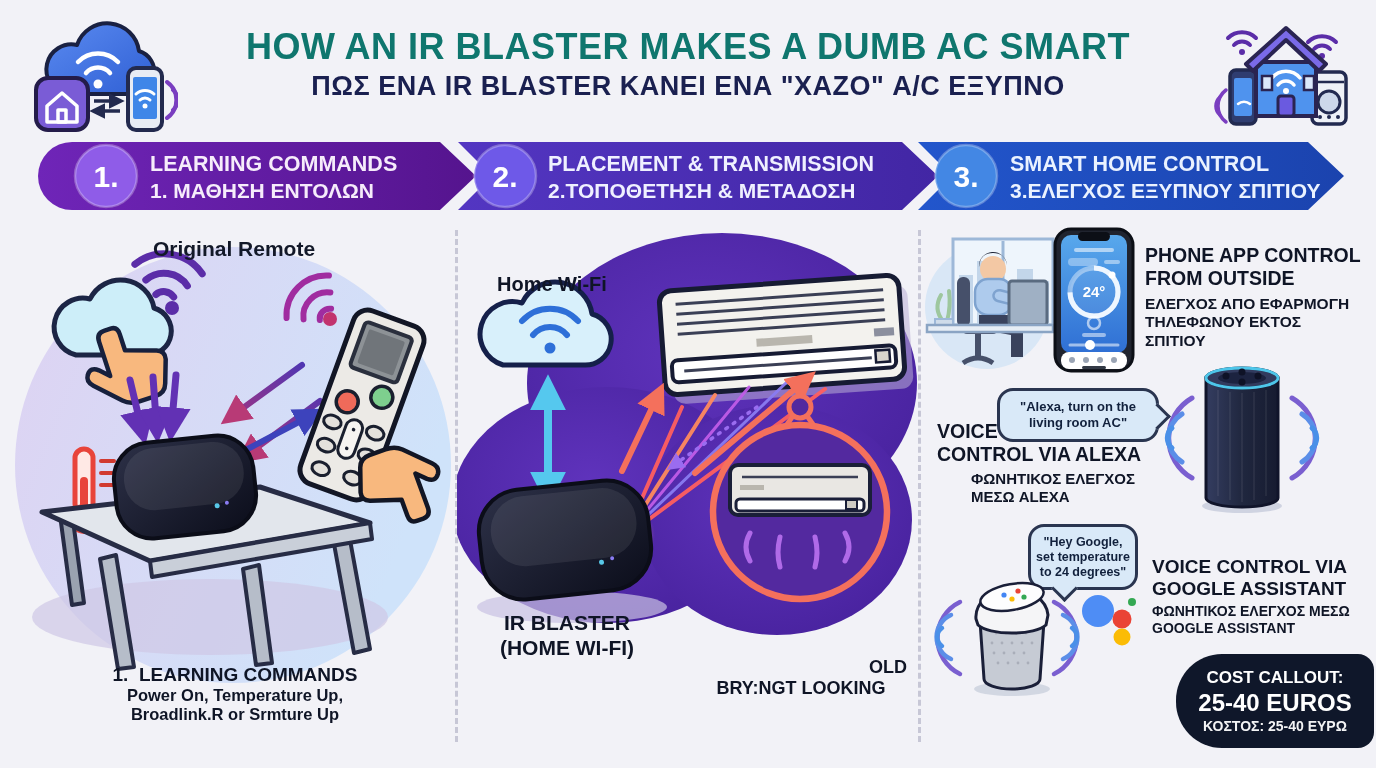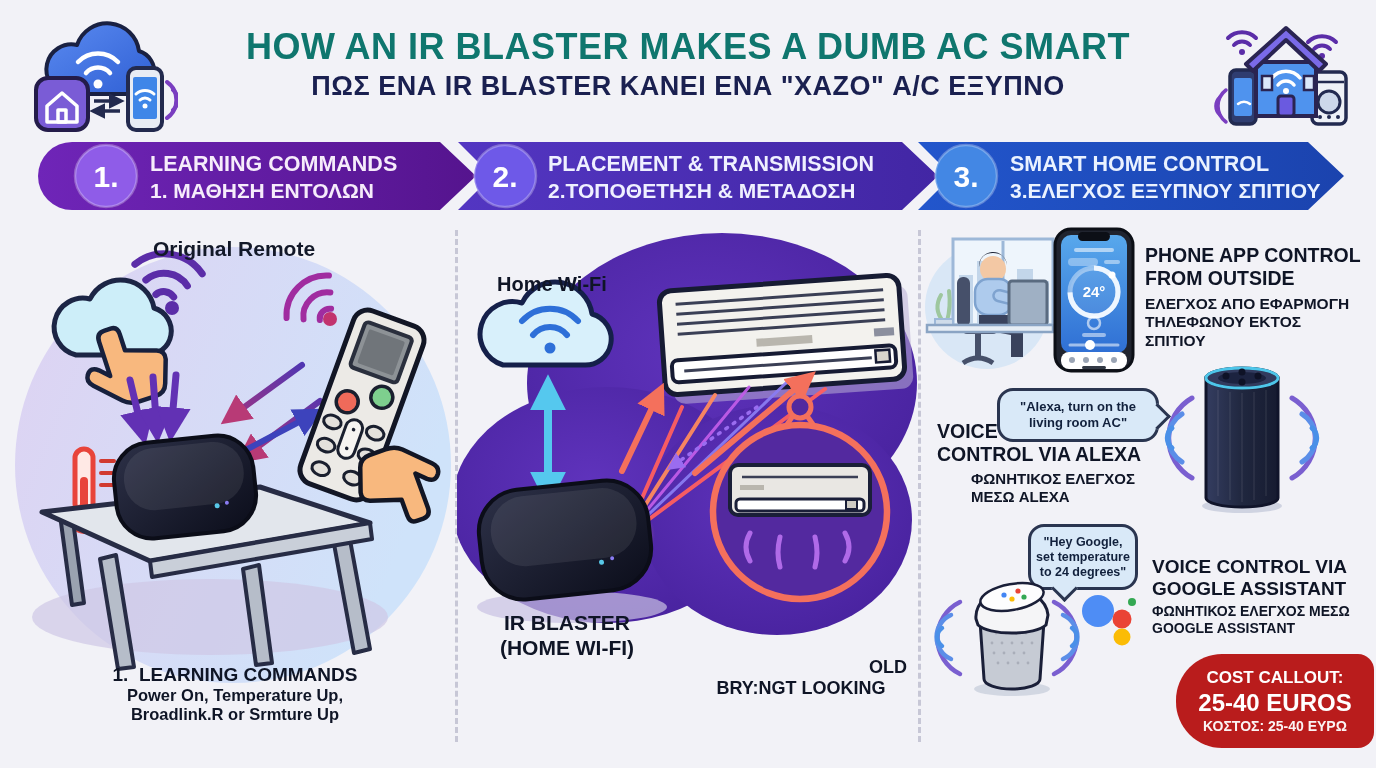--- a/index.html
+++ b/index.html
@@ -20,21 +20,21 @@
   .label-b{font-weight:800;color:#0f1526;line-height:1.18;}
   .bubble{
     background:#d9e9f8;border:3px solid #2a3550;border-radius:16px;
     display:flex;align-items:center;justify-content:center;text-align:center;
     font-weight:800;color:#11203c;line-height:1.2;
   }
   .bubble .tail{position:absolute;width:16px;height:16px;background:#d9e9f8;border:3px solid #2a3550;border-left:none;border-bottom:none;}
   .tail-right{right:-11px;top:16px;transform:rotate(45deg);}
   .tail-down{left:24px;bottom:-11px;transform:rotate(135deg);}
   .cost-pill{
-    background:#b91c1c;border-radius:46px 16px 16px 46px;color:#fff;
+    background:#0f172a;border-radius:46px 16px 16px 46px;color:#fff;
     display:flex;flex-direction:column;align-items:center;justify-content:center;
     text-align:center;line-height:1.25;
   }
   .cost-t{font-size:17px;font-weight:800;}
   .cost-a{font-size:24px;font-weight:800;}
   .cost-g{font-size:14px;font-weight:800;opacity:.95;}
   .temp{font-size:15px;font-weight:800;color:#fff;text-align:center;}
 </style>
 </head>
 <body>

